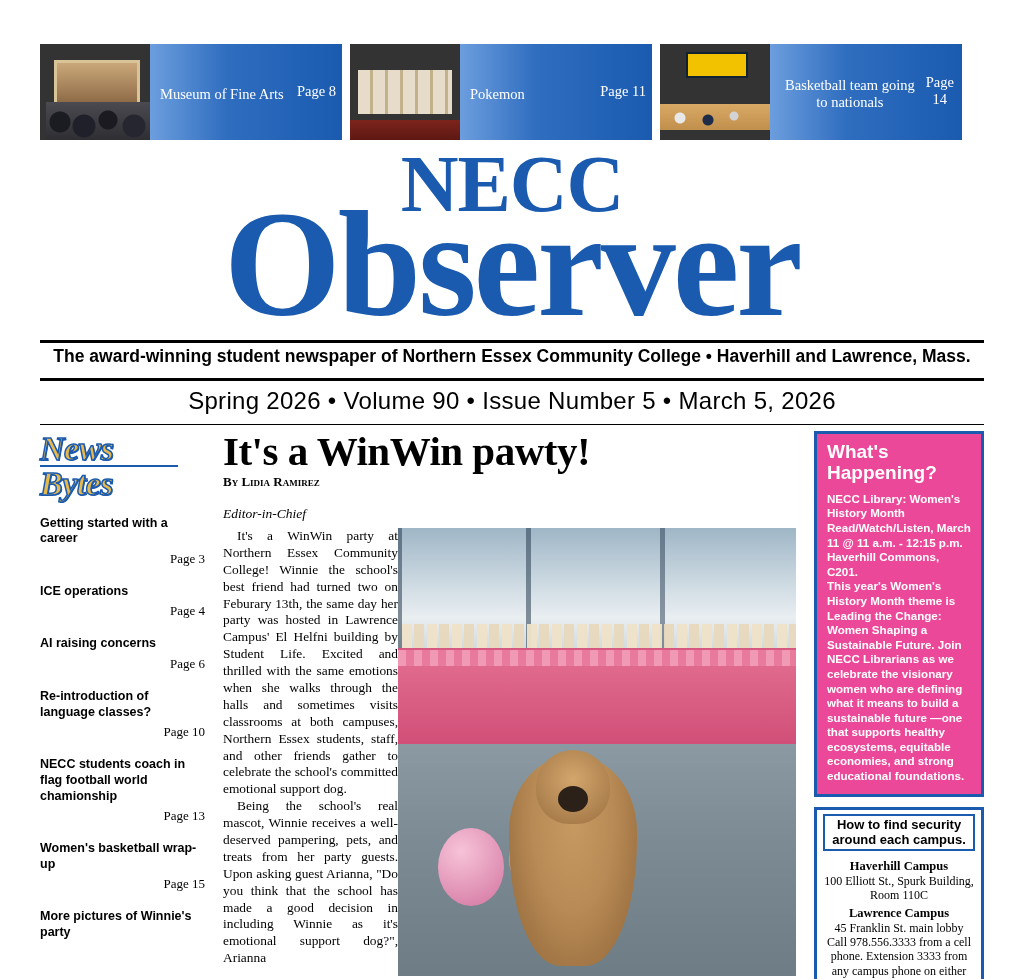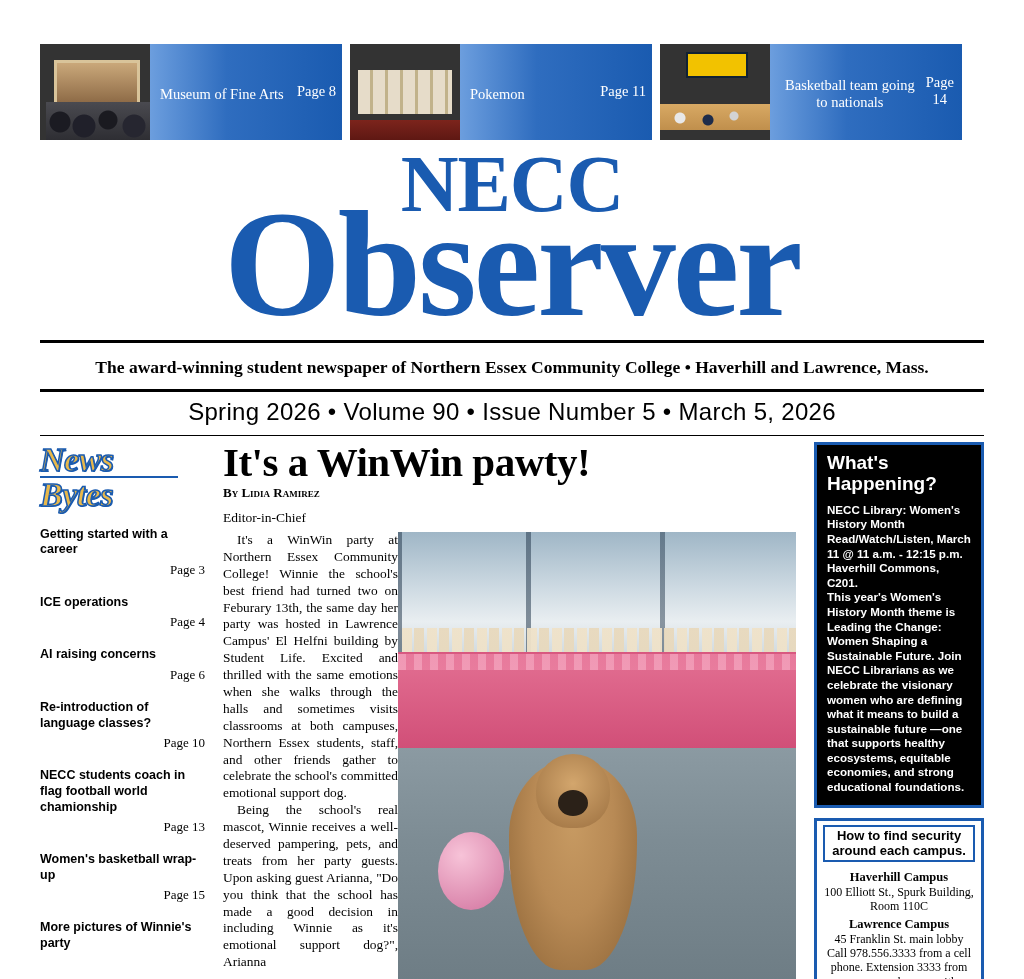--- a/index.html
+++ b/index.html
@@ -156,25 +156,25 @@
     font-weight: bold;
     color: #1a5bb0;
     font-size: 150px;
     line-height: 0.8;
     margin: -14px 0 0 0;
     letter-spacing: -3px;
   }
   .rule-thick { border-top: 3px solid #000; margin-top: 8px; }
   .rule-thin { border-top: 1px solid #000; margin-top: 2px; }
   .tagline {
-    font-family: Liberation Serif, serif;
+    font-family: Liberation Sans, sans-serif;
     font-weight: bold;
     font-size: 17.5px;
     text-align: center;
-    padding: 14px 0 3px 0;
+    padding: 3px 0 3px 0;
     letter-spacing: 0;
   }
   .issueline {
     font-family: "Liberation Sans", sans-serif;
     font-size: 24px;
     text-align: center;
     padding: 6px 0 7px 0;
     letter-spacing: 0.3px;
   }
 
@@ -234,22 +234,23 @@
     letter-spacing: -0.5px;
   }
   .byline {
     font-family: "Liberation Serif", serif;
     font-weight: bold;
     font-size: 13px;
   }
   .byline .sc { font-size: 13px; font-variant: small-caps; }
   .byline-title {
     font-family: "Liberation Serif", serif;
+    font-style: italic;
     font-size: 13.5px;
-    margin-top: 9px;
+    margin-top: 16px;
     margin-bottom: 6px;
   }
   .mid-flow {
     display: flex;
   }
   .story-col {
     width: 175px;
     flex: 0 0 175px;
     font-family: "Liberation Serif", serif;
     font-size: 13.4px;
@@ -338,21 +339,21 @@
     font-family: "Liberation Serif", serif;
     font-weight: bold;
     font-size: 10.5px;
     text-align: right;
     margin-top: 3px;
   }
 
   
   .happening-box {
     border: 3px solid #1a5bb0;
-    background: #000000;
+    background: #ec4899;
     color: #fff;
     padding: 8px 10px 10px 10px;
     box-sizing: border-box;
     width: 170px;
   }
   .happening-title {
     font-family: "Liberation Sans", sans-serif;
     font-weight: bold;
     font-size: 19px;
     line-height: 1.1;

